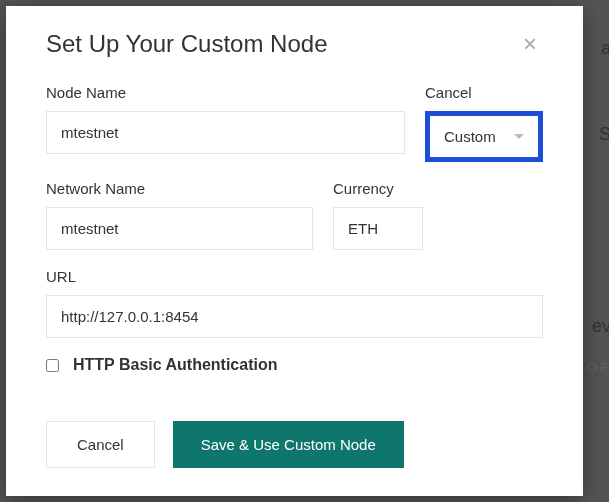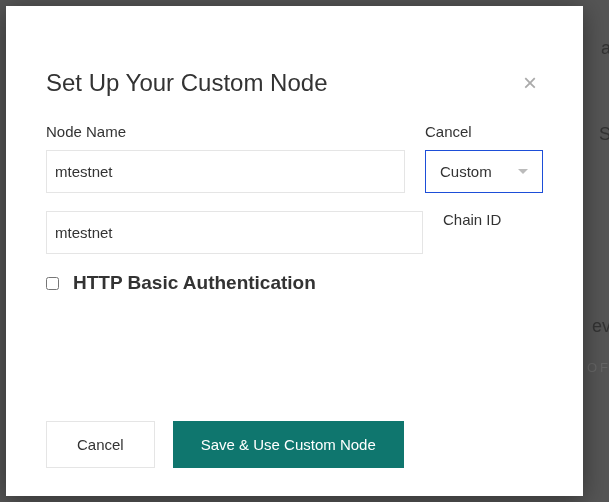--- a/index.html
+++ b/index.html
@@ -31,21 +31,20 @@
       box-shadow: 0 4px 24px rgba(0,0,0,0.4);
       padding: 24px 40px 28px 40px;
       display: flex;
       flex-direction: column;
     }
     .modal-header {
       display: flex;
       justify-content: space-between;
       align-items: center;
       margin-bottom: 26px;
-      margin-top: 39px;
     }
     .modal-title {
       font-size: 24px;
       font-weight: 400;
       color: #333;
     }
     .close-btn {
       font-size: 24px;
       color: #aaa;
       cursor: pointer;
@@ -61,29 +60,29 @@
     .field { display: flex; flex-direction: column; }
     .field.grow { flex: 1; }
     .label {
       font-size: 15px;
       color: #333;
       margin-bottom: 10px;
       font-weight: 400;
     }
     input[type="text"] {
       border: 1px solid #e5e5e5;
-      padding: 12px 8px;
+      padding: 12px 14px;
       font-size: 15px;
       color: #333;
       outline: none;
       font-family: inherit;
       width: 100%;
     }
     .select {
-      border: 1px solid #1d4ed8;
+      border: 5px solid #1d4ed8;
       padding: 12px 14px;
       font-size: 15px;
       color: #333;
       display: flex;
       justify-content: space-between;
       align-items: center;
       cursor: pointer;
       min-width: 118px;
     }
     .chevron {
@@ -101,21 +100,21 @@
       display: flex;
       align-items: center;
       gap: 14px;
       margin-top: 4px;
     }
     .checkbox {
       width: 13px;
       height: 13px;
     }
     .check-label {
-      font-size: 19px;
+      font-size: 16px;
       font-weight: 600;
       color: #333;
     }
     .footer {
       display: flex;
       gap: 18px;
       margin-top: auto;
     }
     .btn {
       padding: 14px 24px;
@@ -163,27 +162,37 @@
         <label class="label">Cancel</label>
         <div class="select">
           <span>Custom</span>
           <span class="chevron"></span>
         </div>
       </div>
     </div>
 
     <div class="row">
       <div class="field grow">
+        <label class="label">Network Name</label>
         <input type="text" value="mtestnet" style="">
       </div>
+      <div class="field w-currency">
+        <label class="label">Currency</label>
+        <input type="text" value="ETH" style="">
+      </div>
       <div class="field w-chain">
-        <label class="label">Chain ID</label>
-      </div>
-    </div>
-
+      </div>
+    </div>
+
+    <div class="row">
+      <div class="field grow">
+        <label class="label">URL</label>
+        <input type="text" value="http://127.0.0.1:8454" style="">
+      </div>
+    </div>
 
     <div class="checkbox-row">
       <input type="checkbox" class="checkbox" style="">
       <span class="check-label">HTTP Basic Authentication</span>
     </div>
 
   </div>
 
   <div class="footer">
     <button class="btn btn-cancel">Cancel</button>

